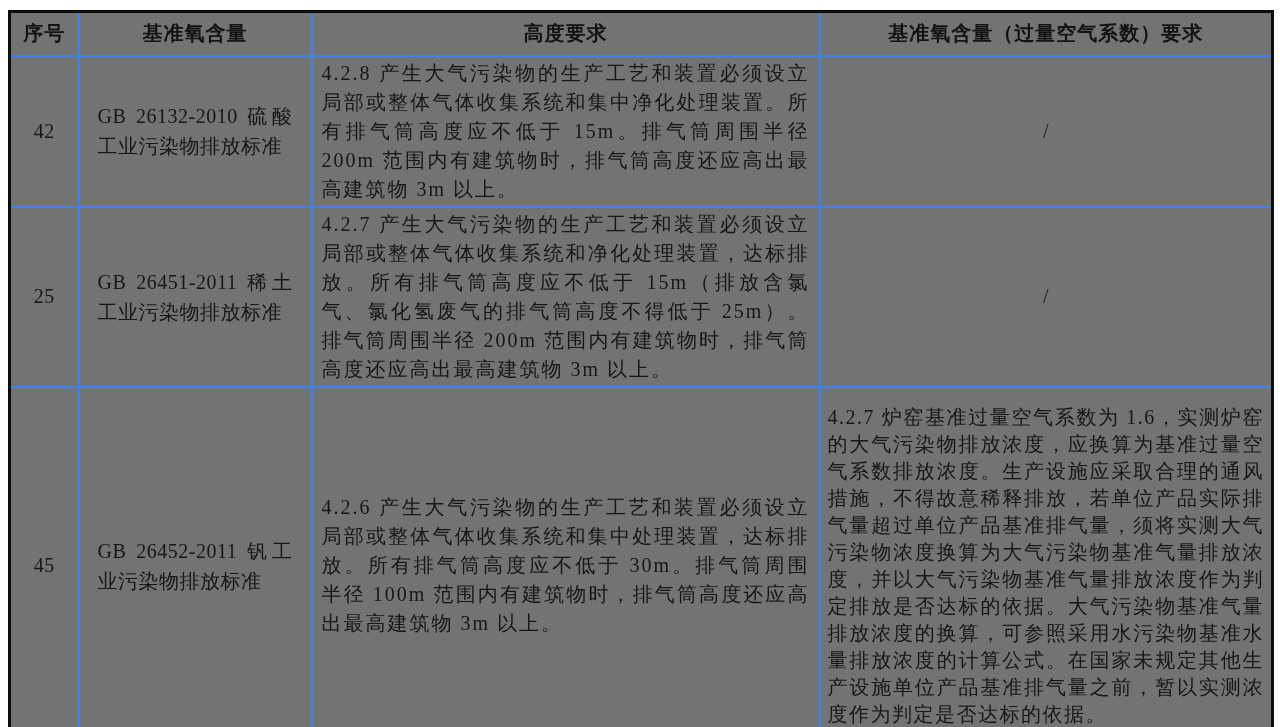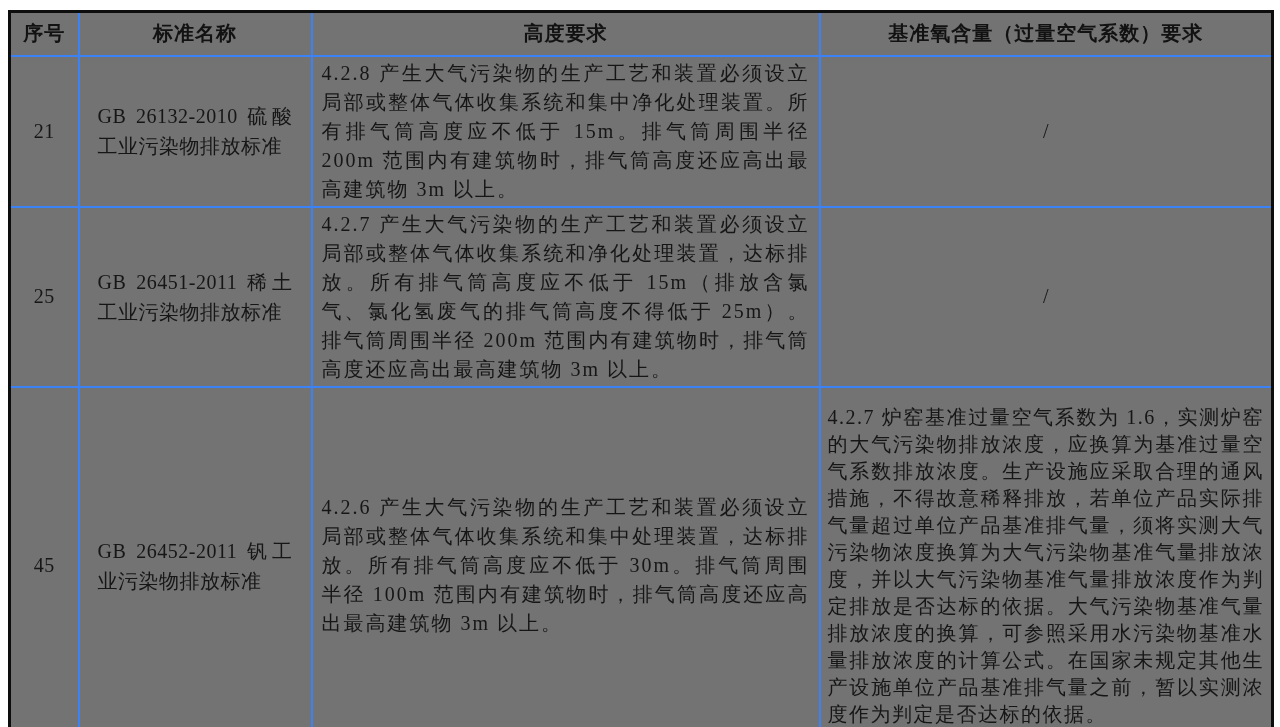--- a/index.html
+++ b/index.html
@@ -86,26 +86,26 @@
   <table class="standards">
     <colgroup>
       <col style="width:69px">
       <col style="width:233px">
       <col style="width:508px">
       <col style="width:453px">
     </colgroup>
     <tbody>
       <tr>
         <th class="hdr">序号</th>
-        <th class="hdr">标准名称</th>
+        <th class="hdr">基准氧含量</th>
         <th class="hdr">高度要求</th>
         <th class="hdr">基准氧含量（过量空气系数）要求</th>
       </tr>
       <tr class="r24">
-        <td class="cell-no">21</td>
+        <td class="cell-no">42</td>
         <td class="cell-name">GB 26132-2010 硫酸工业污染物排放标准</td>
         <td class="cell-height">4.2.8 产生大气污染物的生产工艺和装置必须设立局部或整体气体收集系统和集中净化处理装置。所有排气筒高度应不低于 15m。排气筒周围半径 200m 范围内有建筑物时，排气筒高度还应高出最高建筑物 3m 以上。</td>
         <td class="cell-oxygen slash">/</td>
       </tr>
       <tr class="r25">
         <td class="cell-no">25</td>
         <td class="cell-name">GB 26451-2011 稀土工业污染物排放标准</td>
         <td class="cell-height">4.2.7 产生大气污染物的生产工艺和装置必须设立局部或整体气体收集系统和净化处理装置，达标排放。所有排气筒高度应不低于 15m（排放含氯气、氯化氢废气的排气筒高度不得低于 25m）。排气筒周围半径 200m 范围内有建筑物时，排气筒高度还应高出最高建筑物 3m 以上。</td>
         <td class="cell-oxygen slash">/</td>
       </tr>

